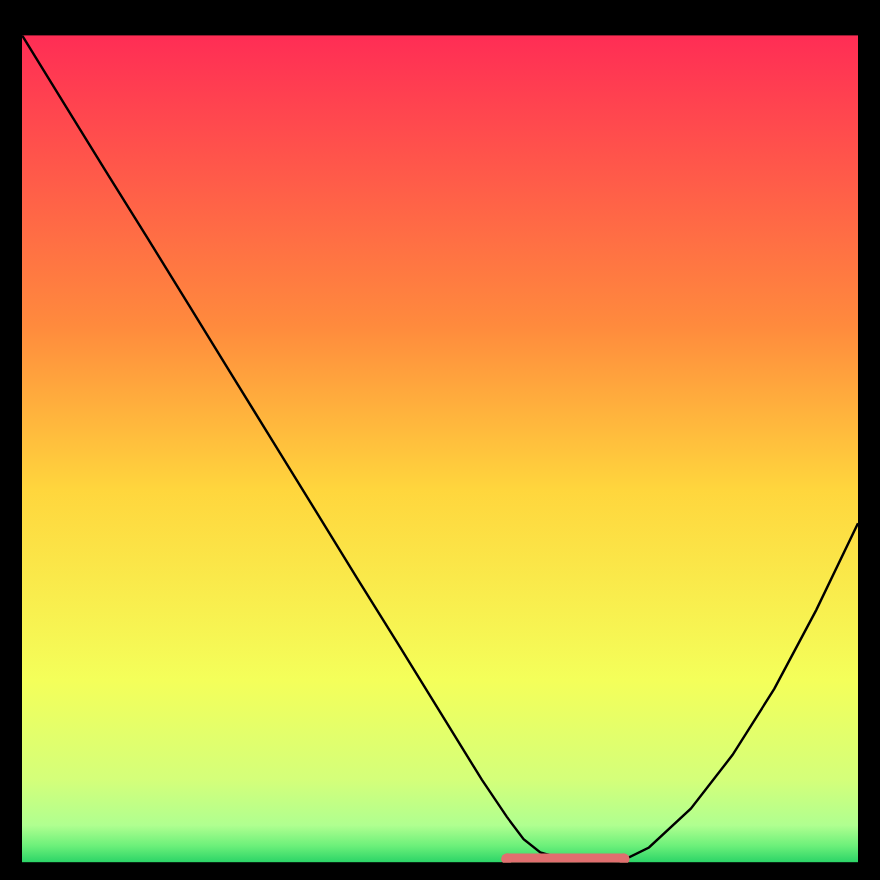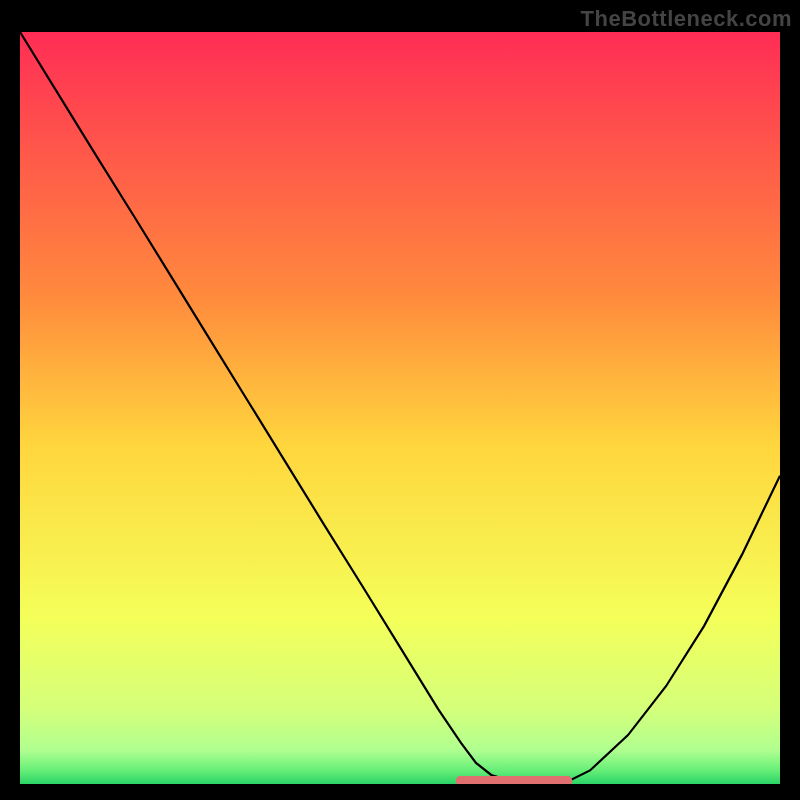--- a/index.html
+++ b/index.html
@@ -33,21 +33,20 @@
     top: 32px;
     width: 760px;
     height: 752px;
   }
   svg { display: block; }
 </style>
 </head>
 <body>
 
 <div class="container">
-  <div class="watermark">TheBottleneck.com</div>
 
   <div class="plot-area">
     <svg id="chart-svg" width="760" height="752" viewBox="0 0 760 752">
       <defs>
         <linearGradient id="bg-grad" x1="0" y1="0" x2="0" y2="1">
             <stop offset="0%" stop-color="#ff2d55"></stop>
             <stop offset="35%" stop-color="#ff8a3d"></stop>
             <stop offset="55.00000000000001%" stop-color="#ffd63d"></stop>
             <stop offset="78%" stop-color="#f4ff5a"></stop>
             <stop offset="90%" stop-color="#d4ff7a"></stop>

